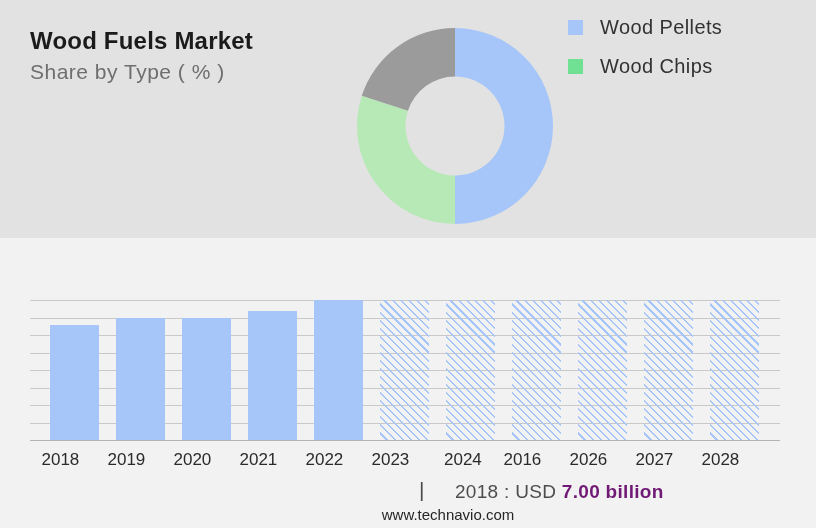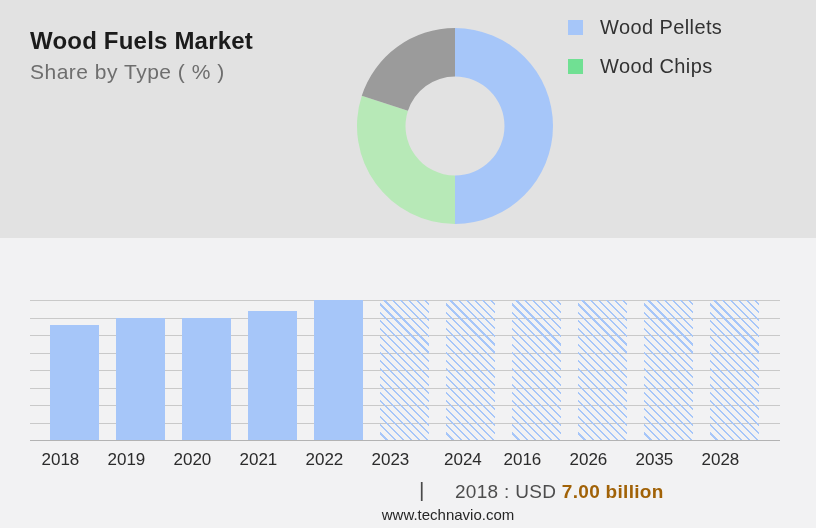--- a/index.html
+++ b/index.html
@@ -26,21 +26,21 @@
   .bar.solid { background:#a6c6f9; }
   .bar.hatched {
     background-image:repeating-linear-gradient(45deg,
       rgba(0,0,0,0) 0px, rgba(0,0,0,0) 4.2px,
       #a6c6f9 4.2px, #a6c6f9 5.7px);
   }
   .x-label { position:absolute; top:150px; width:66px; text-align:left; font-size:17px; color:#2b2b2b; }
   .segment-label { position:absolute; left:40px;  top:243px; font-size:19px; color:#3e3e3e; letter-spacing:.6px; }
   .caption-divider { position:absolute; left:419px; top:240px; font-size:21px; color:#4a4a4a; }
   .value-text { position:absolute; left:455px; top:243px; font-size:19px; color:#4d4d4d; letter-spacing:.3px; }
-  .value-text .bold-part { font-weight:bold; color:#a16207; }
+  .value-text .bold-part { font-weight:bold; color:#701a75; }
   .website { position:absolute; left:0; top:268px; width:816px; text-align:center; font-size:15px; color:#262626;padding-left:40px; }
 </style>
 </head>
 <body>
 
 <div class="stage">
 
   <div class="top-section">
     <div class="page-title">Wood Fuels Market</div>
     <div class="page-subtitle">Share by Type ( % )</div>
@@ -88,21 +88,21 @@
         <div class="x-label" style="left: 275.5px;">2022</div>
         <div class="bar hatched" style="left: 350px; width: 49px; top: 0px; height: 140px;"></div>
         <div class="x-label" style="left: 341.5px;">2023</div>
         <div class="bar hatched" style="left: 416px; width: 49px; top: 0px; height: 140px;"></div>
         <div class="x-label" style="left: 414px;">2024</div>
         <div class="bar hatched" style="left: 482px; width: 49px; top: 0px; height: 140px;"></div>
         <div class="x-label" style="left: 473.5px;">2016</div>
         <div class="bar hatched" style="left: 548px; width: 49px; top: 0px; height: 140px;"></div>
         <div class="x-label" style="left: 539.5px;">2026</div>
         <div class="bar hatched" style="left: 614px; width: 49px; top: 0px; height: 140px;"></div>
-        <div class="x-label" style="left: 605.5px;">2035</div>
+        <div class="x-label" style="left: 605.5px;">2027</div>
         <div class="bar hatched" style="left: 680px; width: 49px; top: 0px; height: 140px;"></div>
         <div class="x-label" style="left: 671.5px;">2028</div>
       </div>
 
     <div class="caption-divider">|</div>
     <div class="value-text"><span>2018 : USD</span>&nbsp;<span class="bold-part">7.00 billion</span></div>
 
     <div class="website">www.technavio.com</div>
   </div>
 

